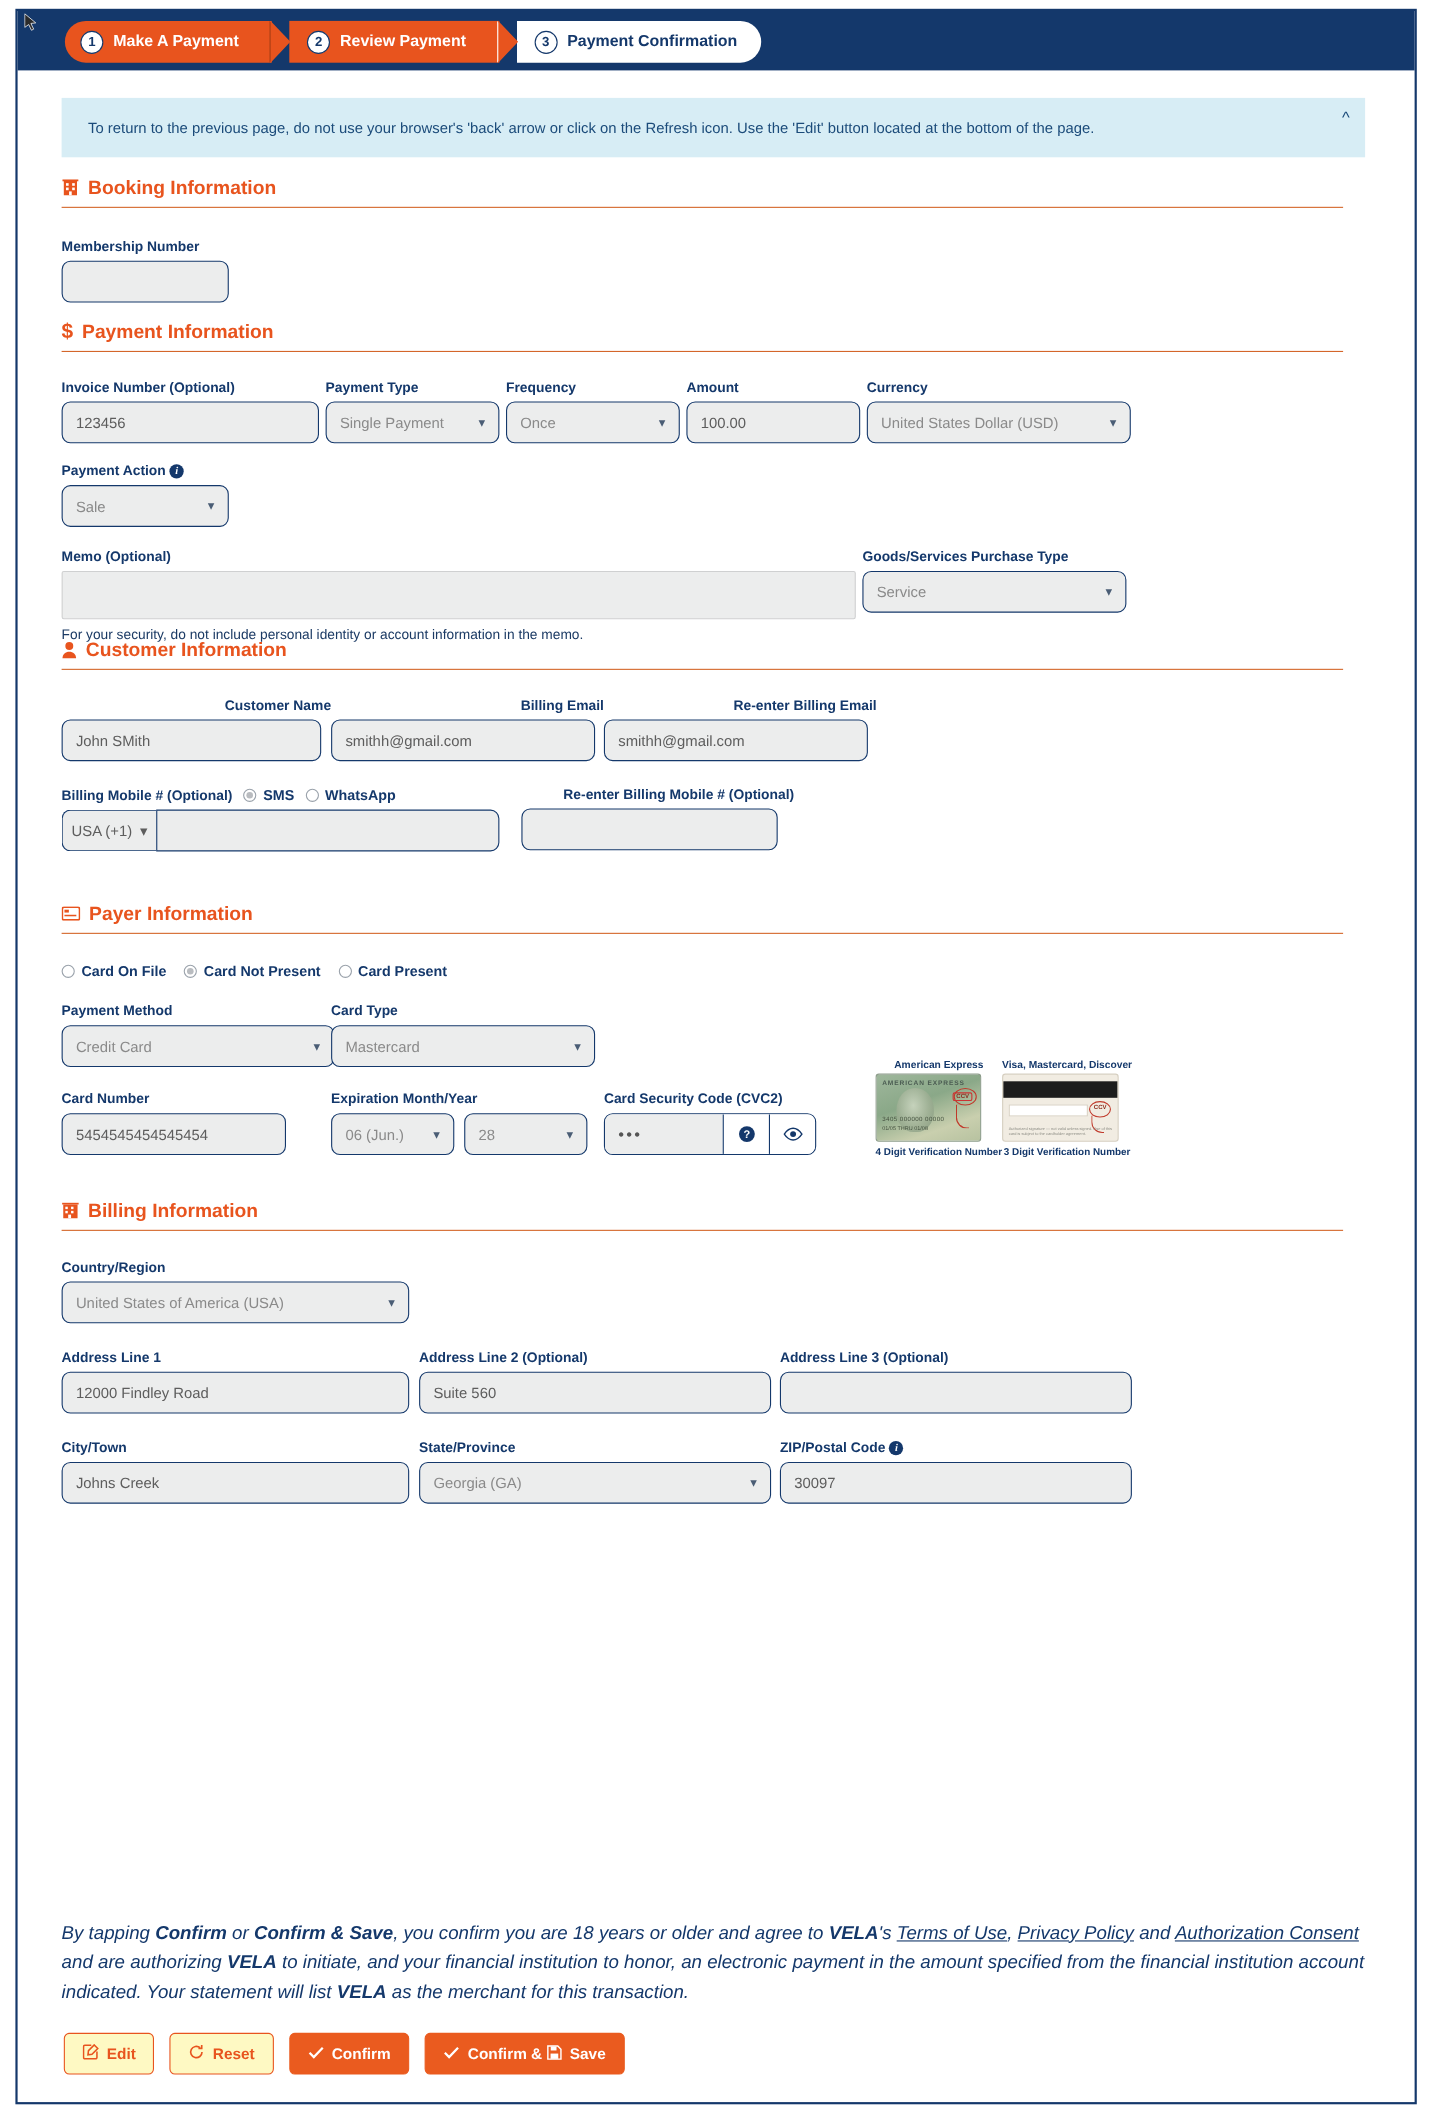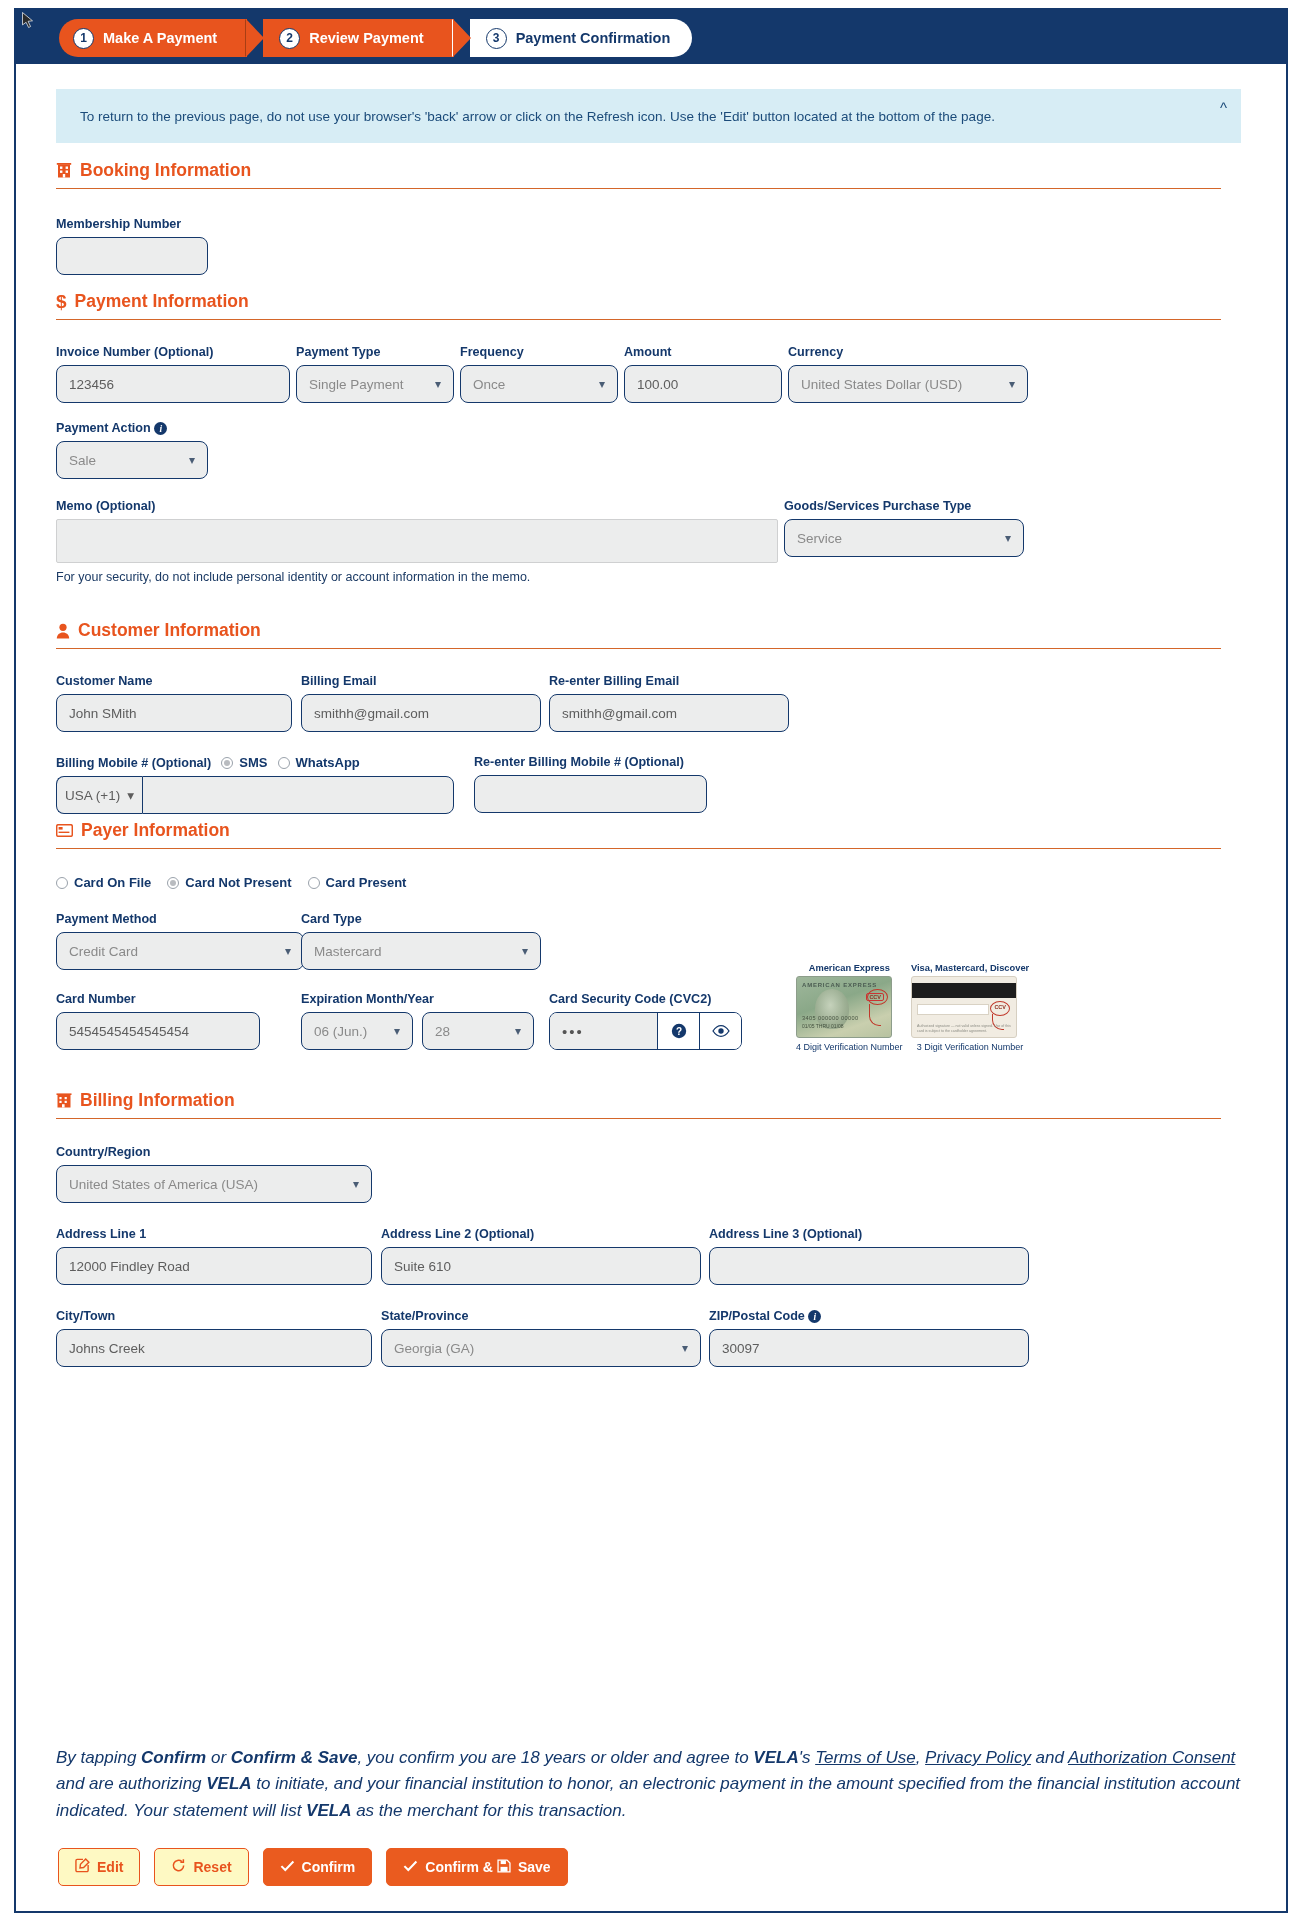--- a/index.html
+++ b/index.html
@@ -115,21 +115,21 @@
   }
 
   
   .cvcgrp { display:flex; height:38px; border:1.3px solid #14386b; border-radius:8px; overflow:hidden; width:193px; }
   .cvcgrp .in { flex:1; background:#eceded; display:flex; align-items:center; padding:0 12px; letter-spacing:2px; color:#555; font-size:15px;}
   .cvcgrp .bt { width:42px; background:#fff; border-left:1.3px solid #14386b; display:flex; align-items:center; justify-content:center; color:#14386b; }
 
   
   .cardimg-wrap { position:absolute; text-align:center; }
   .cardcap-top { font-size:9.3px; font-weight:bold; color:#14386b; margin-bottom:3px; }
-  .cardcap-bot { font-size:9px; color:#14386b; margin-top:4px; }
+  .cardcap-bot { font-size:9px; color:#14386b; margin-top:4px;font-weight:bold; }
   .amex-card {
     width:96px; height:62px; border-radius:3px;
     background:linear-gradient(160deg,#9fb79c 0%,#8aa888 40%,#c9cfae 75%,#b7c2a0 100%);
     position:relative; overflow:hidden; border:1px solid #8d9d8b;
   }
   .amex-card .t1 { position:absolute; left:5px; top:5px; font-size:6px; letter-spacing:.8px; color:#4b5c52; font-weight:bold;}
   .amex-card .face {
     position:absolute; left:18px; top:12px; width:34px; height:40px; border-radius:50% 50% 45% 45%;
     background:radial-gradient(ellipse at 45% 40%, #cfd9c4 0%, #9fb095 55%, #7f9378 100%);
     opacity:.85;
@@ -274,21 +274,21 @@
         <div style="width:245px;">
           <span class="lbl">Goods/Services Purchase Type</span>
           <div class="fld sel" style="width:240px;">
             <span>Service</span>
             <span class="cv">▾</span>
           </div>
         </div>
       </div>
     </div>
 
-    <div class="sec" style="left:40px; top:610px;">
+    <div class="sec" style="left:40px; top:570px;text-align:right;">
       <div class="sec-head">
         <span class="sec-ico">
           <svg width="14" height="16" viewBox="0 0 14 16">
               <circle cx="7" cy="4.3" r="3.6" fill="#e8541e"></circle>
               <path d="M0.8 15.5c0-3.7 2.8-6 6.2-6s6.2 2.3 6.2 6z" fill="#e8541e"></path>
             </svg>
         </span>
         <span>Customer Information</span>
       </div>
 
@@ -469,21 +469,21 @@
         </div>
       </div>
 
       <div style="margin-top:24px; display:flex;">
         <div style="width:325px;">
           <span class="lbl">Address Line 1</span>
           <div class="fld" style="width:316px;">12000 Findley Road</div>
         </div>
         <div style="width:328px;">
           <span class="lbl">Address Line 2 (Optional)</span>
-          <div class="fld" style="width:320px;">Suite 610</div>
+          <div class="fld" style="width:320px;">Suite 560</div>
         </div>
         <div style="width:328px;">
           <span class="lbl">Address Line 3 (Optional)</span>
           <div class="fld" style="width:320px;"></div>
         </div>
       </div>
 
       <div style="margin-top:24px; display:flex;">
         <div style="width:325px;">
           <span class="lbl">City/Town</span>

